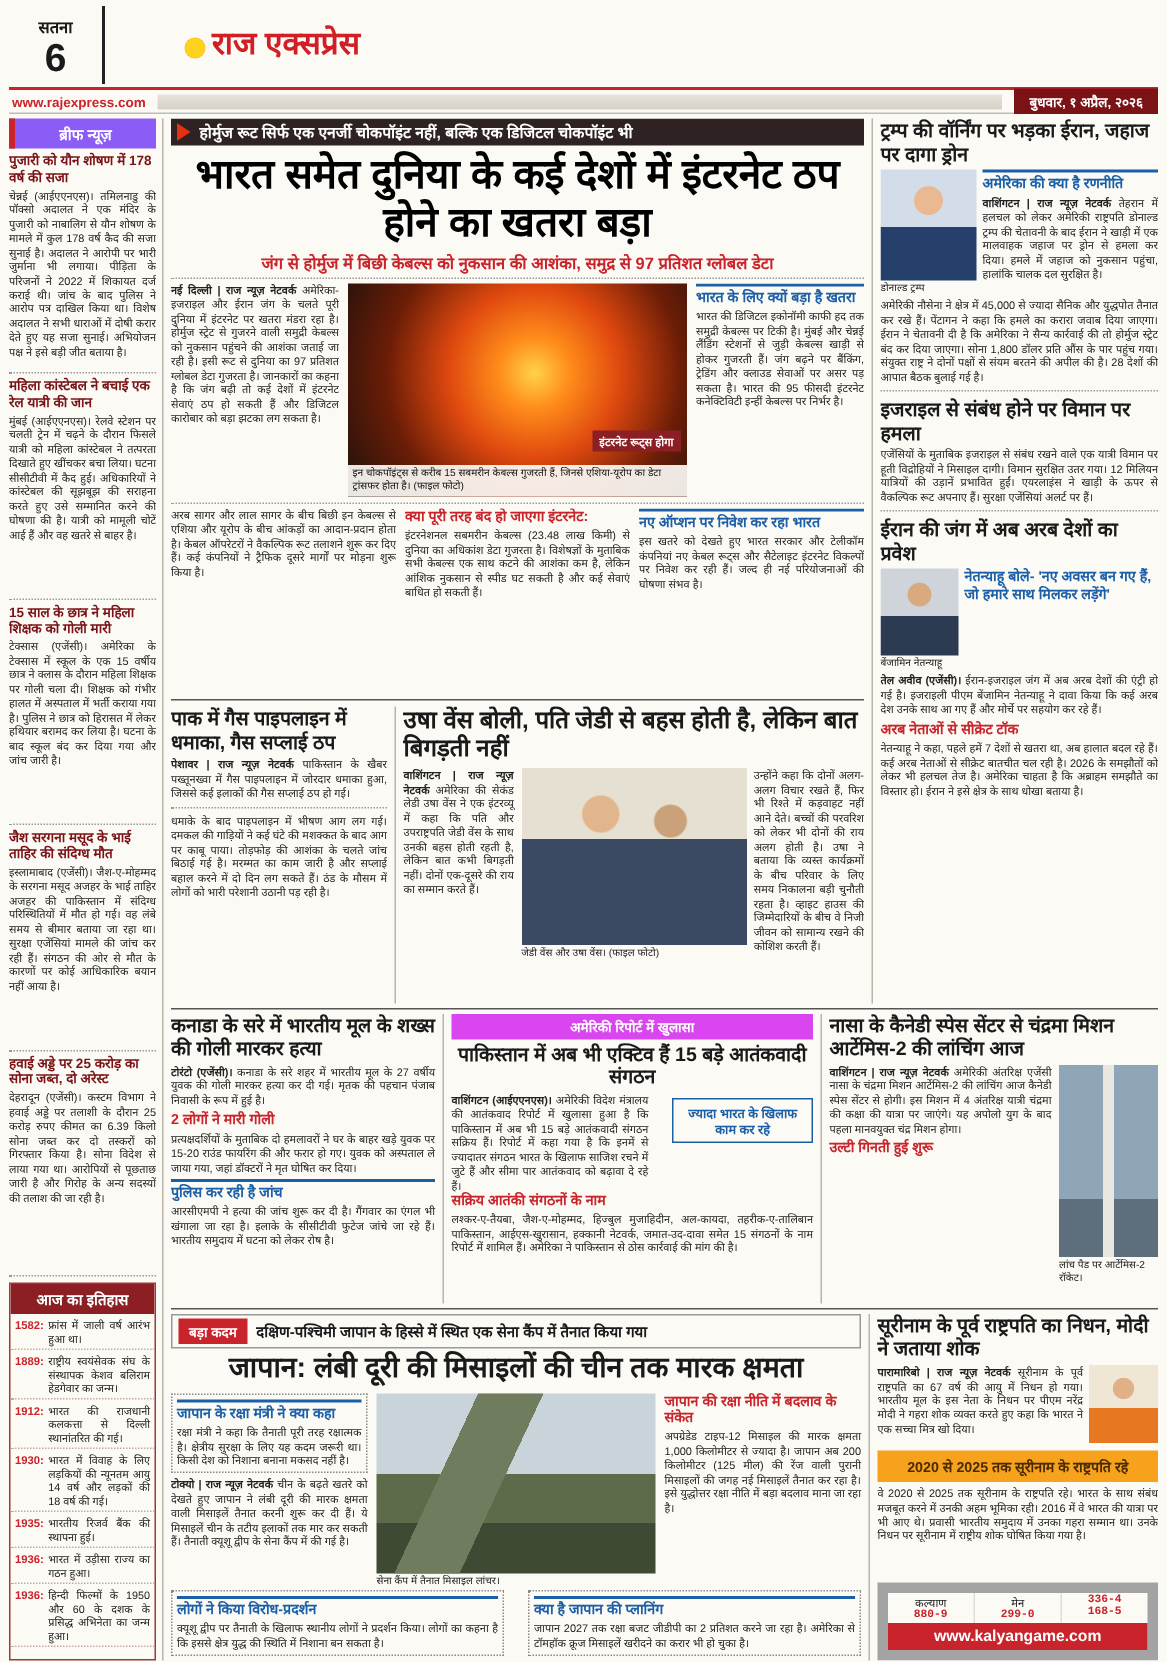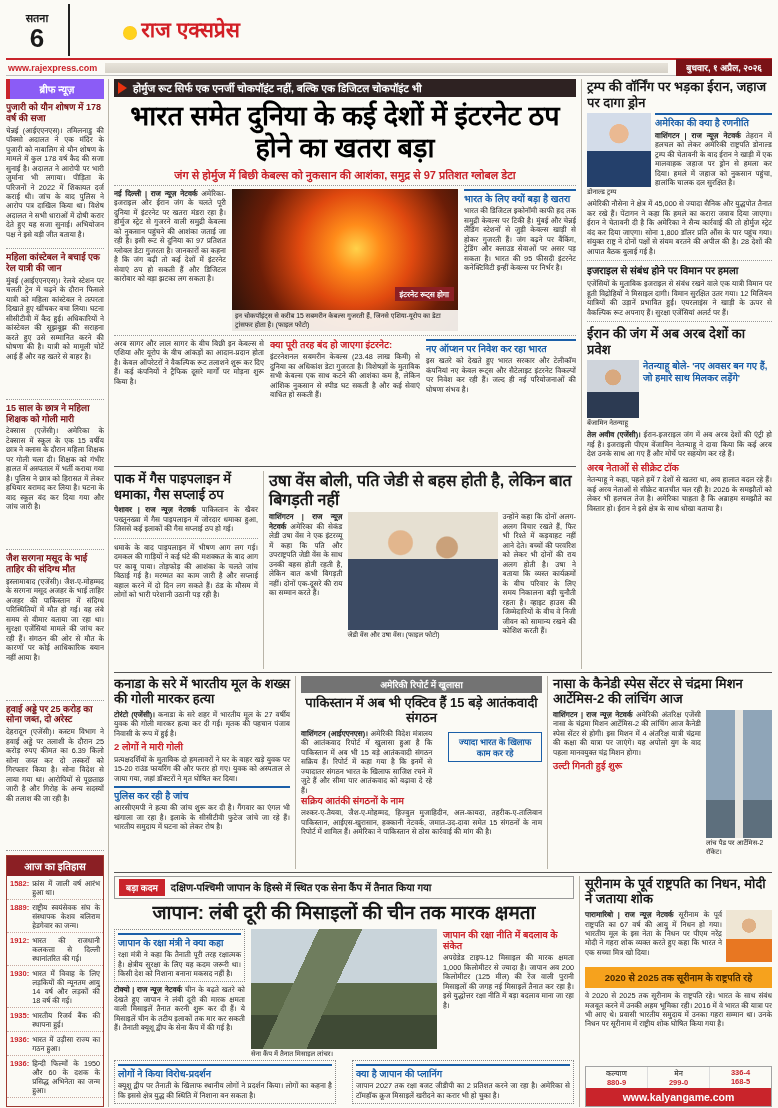--- a/index.html
+++ b/index.html
@@ -58,21 +58,21 @@
   .photo-tag { position:absolute; right:4px; bottom:30px; background:#8b1f24; color:#fff; font-size:7.5px; font-weight:bold; padding:2px 5px; }
   .photo-cap { position:absolute; left:0; right:0; bottom:0; background:rgba(252,250,245,.92); font-size:6.8px; line-height:1.2; padding:2px 3px; color:#111; }
   .box-head-blue { color:#1b5fa8; font-size:9.5px; font-weight:bold; line-height:1.2; border-top:2px solid #1b5fa8; padding-top:2px; margin-bottom:2px; }
   .box-head-red { color:#c9242b; font-size:9.5px; font-weight:bold; line-height:1.2; margin-bottom:2px; }
   .lead-bottom { display:flex; gap:6px; margin-top:4px; border-top:1px dotted #999; padding-top:3px; }
 
   
   .story { overflow:hidden; }
   .hl-lg { font-size:16px; font-weight:bold; line-height:1.2; margin-bottom:3px; }
   .hl-md { font-size:13px; font-weight:bold; line-height:1.2; margin-bottom:3px; }
-  .hl-sm { font-size:10px; font-weight:bold; line-height:1.2; margin-bottom:2px; }
+  .hl-sm { font-size:13px; font-weight:bold; line-height:1.2; margin-bottom:2px; }
   .rule-dot { border-top:1px dotted #999; margin:4px 0; }
   .trump-row { display:flex; gap:4px; margin-bottom:3px;justify-content:flex-end; }
   .ph-trump { width:64px; height:74px;
     background: radial-gradient(circle at 50% 28%, #eab992 0 15%, transparent 16%),
                 linear-gradient(180deg, #d3dce9 0 52%, #24406b 52%); }
   .ph-person-sm { width:52px; height:58px;
     background: radial-gradient(circle at 50% 30%, #d9a97f 0 16%, transparent 17%),
                 linear-gradient(180deg, #cfd4db 0 55%, #2c3a52 55%); }
   .quote-blue { color:#1b5fa8; font-size:9.5px; font-weight:bold; line-height:1.25; }
 
@@ -84,21 +84,21 @@
   .ph-couple { width:150px; height:118px;
     background: radial-gradient(circle at 35% 26%, #e2b68d 0 9%, transparent 10%),
                 radial-gradient(circle at 66% 30%, #caa17a 0 8%, transparent 9%),
                 linear-gradient(180deg, #e6e0d2 0 40%, #3b4a63 40%); }
 
   
   .rowC { display:flex; height:208px; border-top:1.5px solid #555; margin-top:3px; padding-top:3px; }
   .canada { width:182px; border-right:1px solid #b9b4a8; padding-right:5px; overflow:hidden; }
   .terror { width:252px; border-right:1px solid #b9b4a8; padding:0 5px; overflow:hidden; }
   .nasa { flex:1; padding-left:5px; overflow:hidden; }
-  .kick-red { background:#737373; color:#fff; font-size:9px; font-weight:bold; text-align:center; padding:2px 4px; margin-bottom:2px; }
+  .kick-red { background:#d946ef; color:#fff; font-size:9px; font-weight:bold; text-align:center; padding:2px 4px; margin-bottom:2px; }
   .side-note { border:1px solid #1b5fa8; color:#1b5fa8; font-size:8.5px; font-weight:bold; text-align:center; padding:3px; margin:3px 0; }
   .nasa-flex { display:flex; gap:5px; }
   .ph-rocket { width:66px; height:128px;
     background: linear-gradient(90deg, transparent 0 44%, #e9e7e0 44% 56%, transparent 56%),
                 linear-gradient(180deg, #8fa5b8 0 70%, #5d6f7d 70%); }
 
   
   .rowD { display:flex; flex:1; border-top:1.5px solid #555; margin-top:3px; padding-top:3px; }
   .japan { flex:1; border-right:1px solid #b9b4a8; padding-right:5px; overflow:hidden; }
   .suriname { width:192px; padding-left:5px; display:flex; flex-direction:column; overflow:hidden; }
@@ -110,25 +110,25 @@
   .ph-missile { width:186px; height:120px;
     background: linear-gradient(115deg, transparent 0 28%, #6f7d5e 28% 46%, transparent 46%),
                 linear-gradient(180deg, #c9d4da 0 45%, #5d6b4a 45% 72%, #3f4a35 72%); }
   .jbox { border:1px dotted #888; padding:3px; margin-bottom:3px; }
   .japan-bottom { display:flex; gap:16px; margin-top:2px; }
   .ph-modi { width:46px; height:52px; float:right; margin:0 0 2px 4px;
     background: radial-gradient(circle at 50% 30%, #e0b186 0 16%, transparent 17%),
                 linear-gradient(180deg, #efe6d4 0 55%, #e87722 55%); }
   .highlight { background:#f6a21d; color:#4a2a00; font-size:9.5px; font-weight:bold; text-align:center; padding:4px 3px; margin:3px 0; }
 
-  .ad { margin-top:auto; border:1px solid #a3a3a3; }
+  .ad { margin-top:auto; border:7px solid #a3a3a3; }
   .ad-table { display:flex; font-size:7.5px; text-align:center; }
   .ad-cell { flex:1; border-right:1px solid #ddd; padding:1px 0; }
   .ad-cell:last-child { border-right:none; }
-  .ad-cell .v { color:#c9242b; font-weight:bold; }
+  .ad-cell .v { color:#c9242b; font-weight:bold;font-family:Liberation Mono, monospace; }
   .ad-site { background:#c9242b; color:#fff; font-size:10.5px; font-weight:bold; text-align:center; padding:3px 0; }
 </style>
 </head>
 <body>
 
 <div class="page">
 
   <header class="masthead">
     <div class="pagebox">
       <div class="place">सतना</div>

